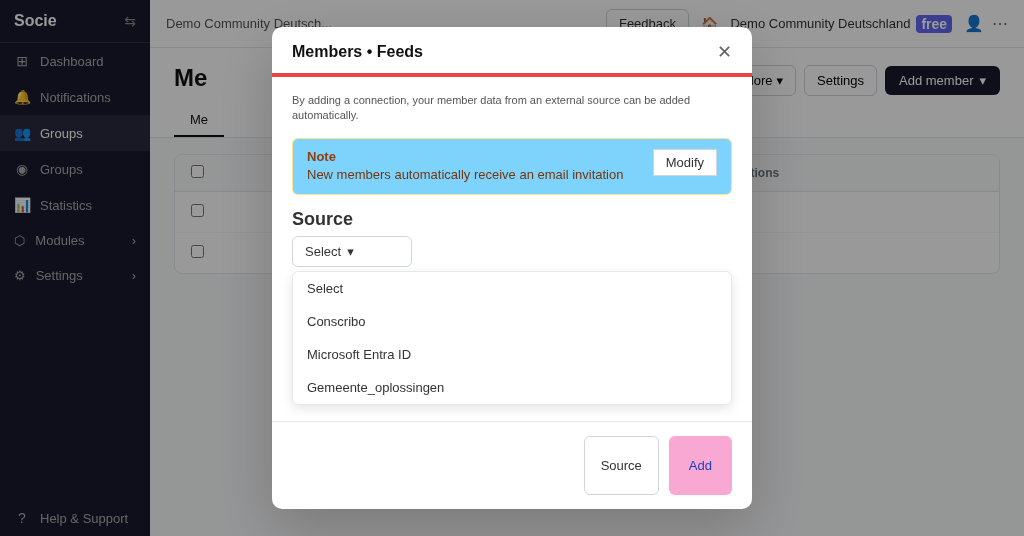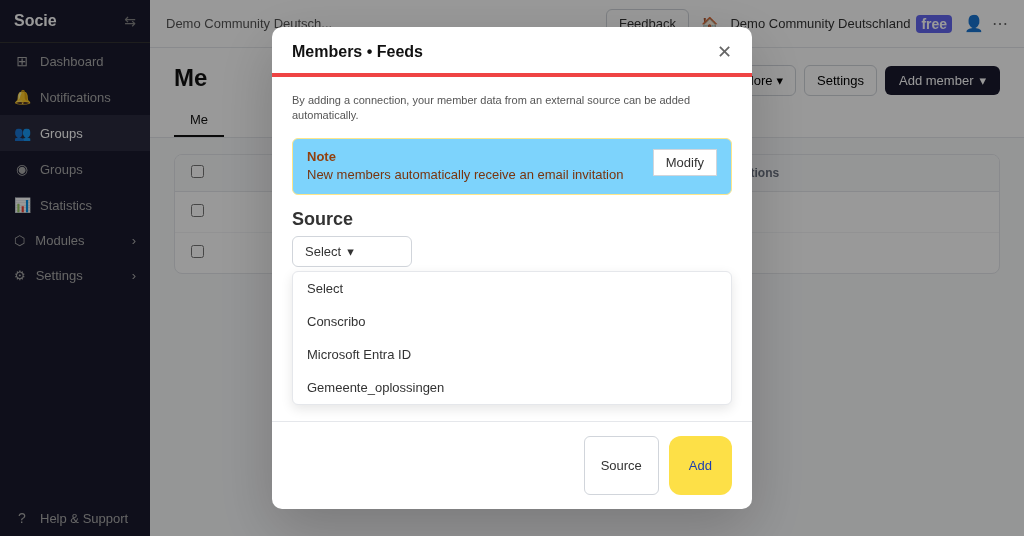--- a/index.html
+++ b/index.html
@@ -68,21 +68,21 @@
     .source-label { font-size: 18px; font-weight: 600; color: #333; margin-bottom: 6px; }
     .select-btn { display: flex; align-items: center; gap: 6px; border: 1px solid #d1d5db; border-radius: 6px; padding: 7px 12px; font-size: 13px; cursor: pointer; background: #fff; color: #333; width: 120px; }
 
     
     .dropdown-list { border: 1px solid #e5e7eb; border-radius: 6px; background: #fff; box-shadow: 0 4px 12px rgba(0,0,0,0.1); margin-top: 4px; overflow: hidden; }
     .dropdown-item { padding: 9px 14px; font-size: 13px; color: #333; cursor: pointer; }
 
     
     .modal-footer { display: flex; justify-content: flex-end; gap: 10px; padding: 14px 20px; border-top: 1px solid #e5e7eb; }
     .btn-cancel { background: #fff; border: 1px solid #d1d5db; border-radius: 6px; padding: 7px 16px; font-size: 13px; cursor: pointer; color: #333; }
-    .btn-add { background: #fde047; border: none; border-radius: 12px; padding: 22px 20px; font-size: 13px; cursor: pointer; color: #1e40af; font-weight: 500; }
+    .btn-add { background: #f9a8d4; border: none; border-radius: 6px; padding: 22px 20px; font-size: 13px; cursor: pointer; color: #1e40af; font-weight: 500; }
   </style>
 </head>
 <body>
 
 <div class="app">
 
   <div class="sidebar">
     <div class="sidebar-logo">
       <span class="sidebar-logo-text">Socie</span>
       <span class="sidebar-logo-icon">⇆</span>

